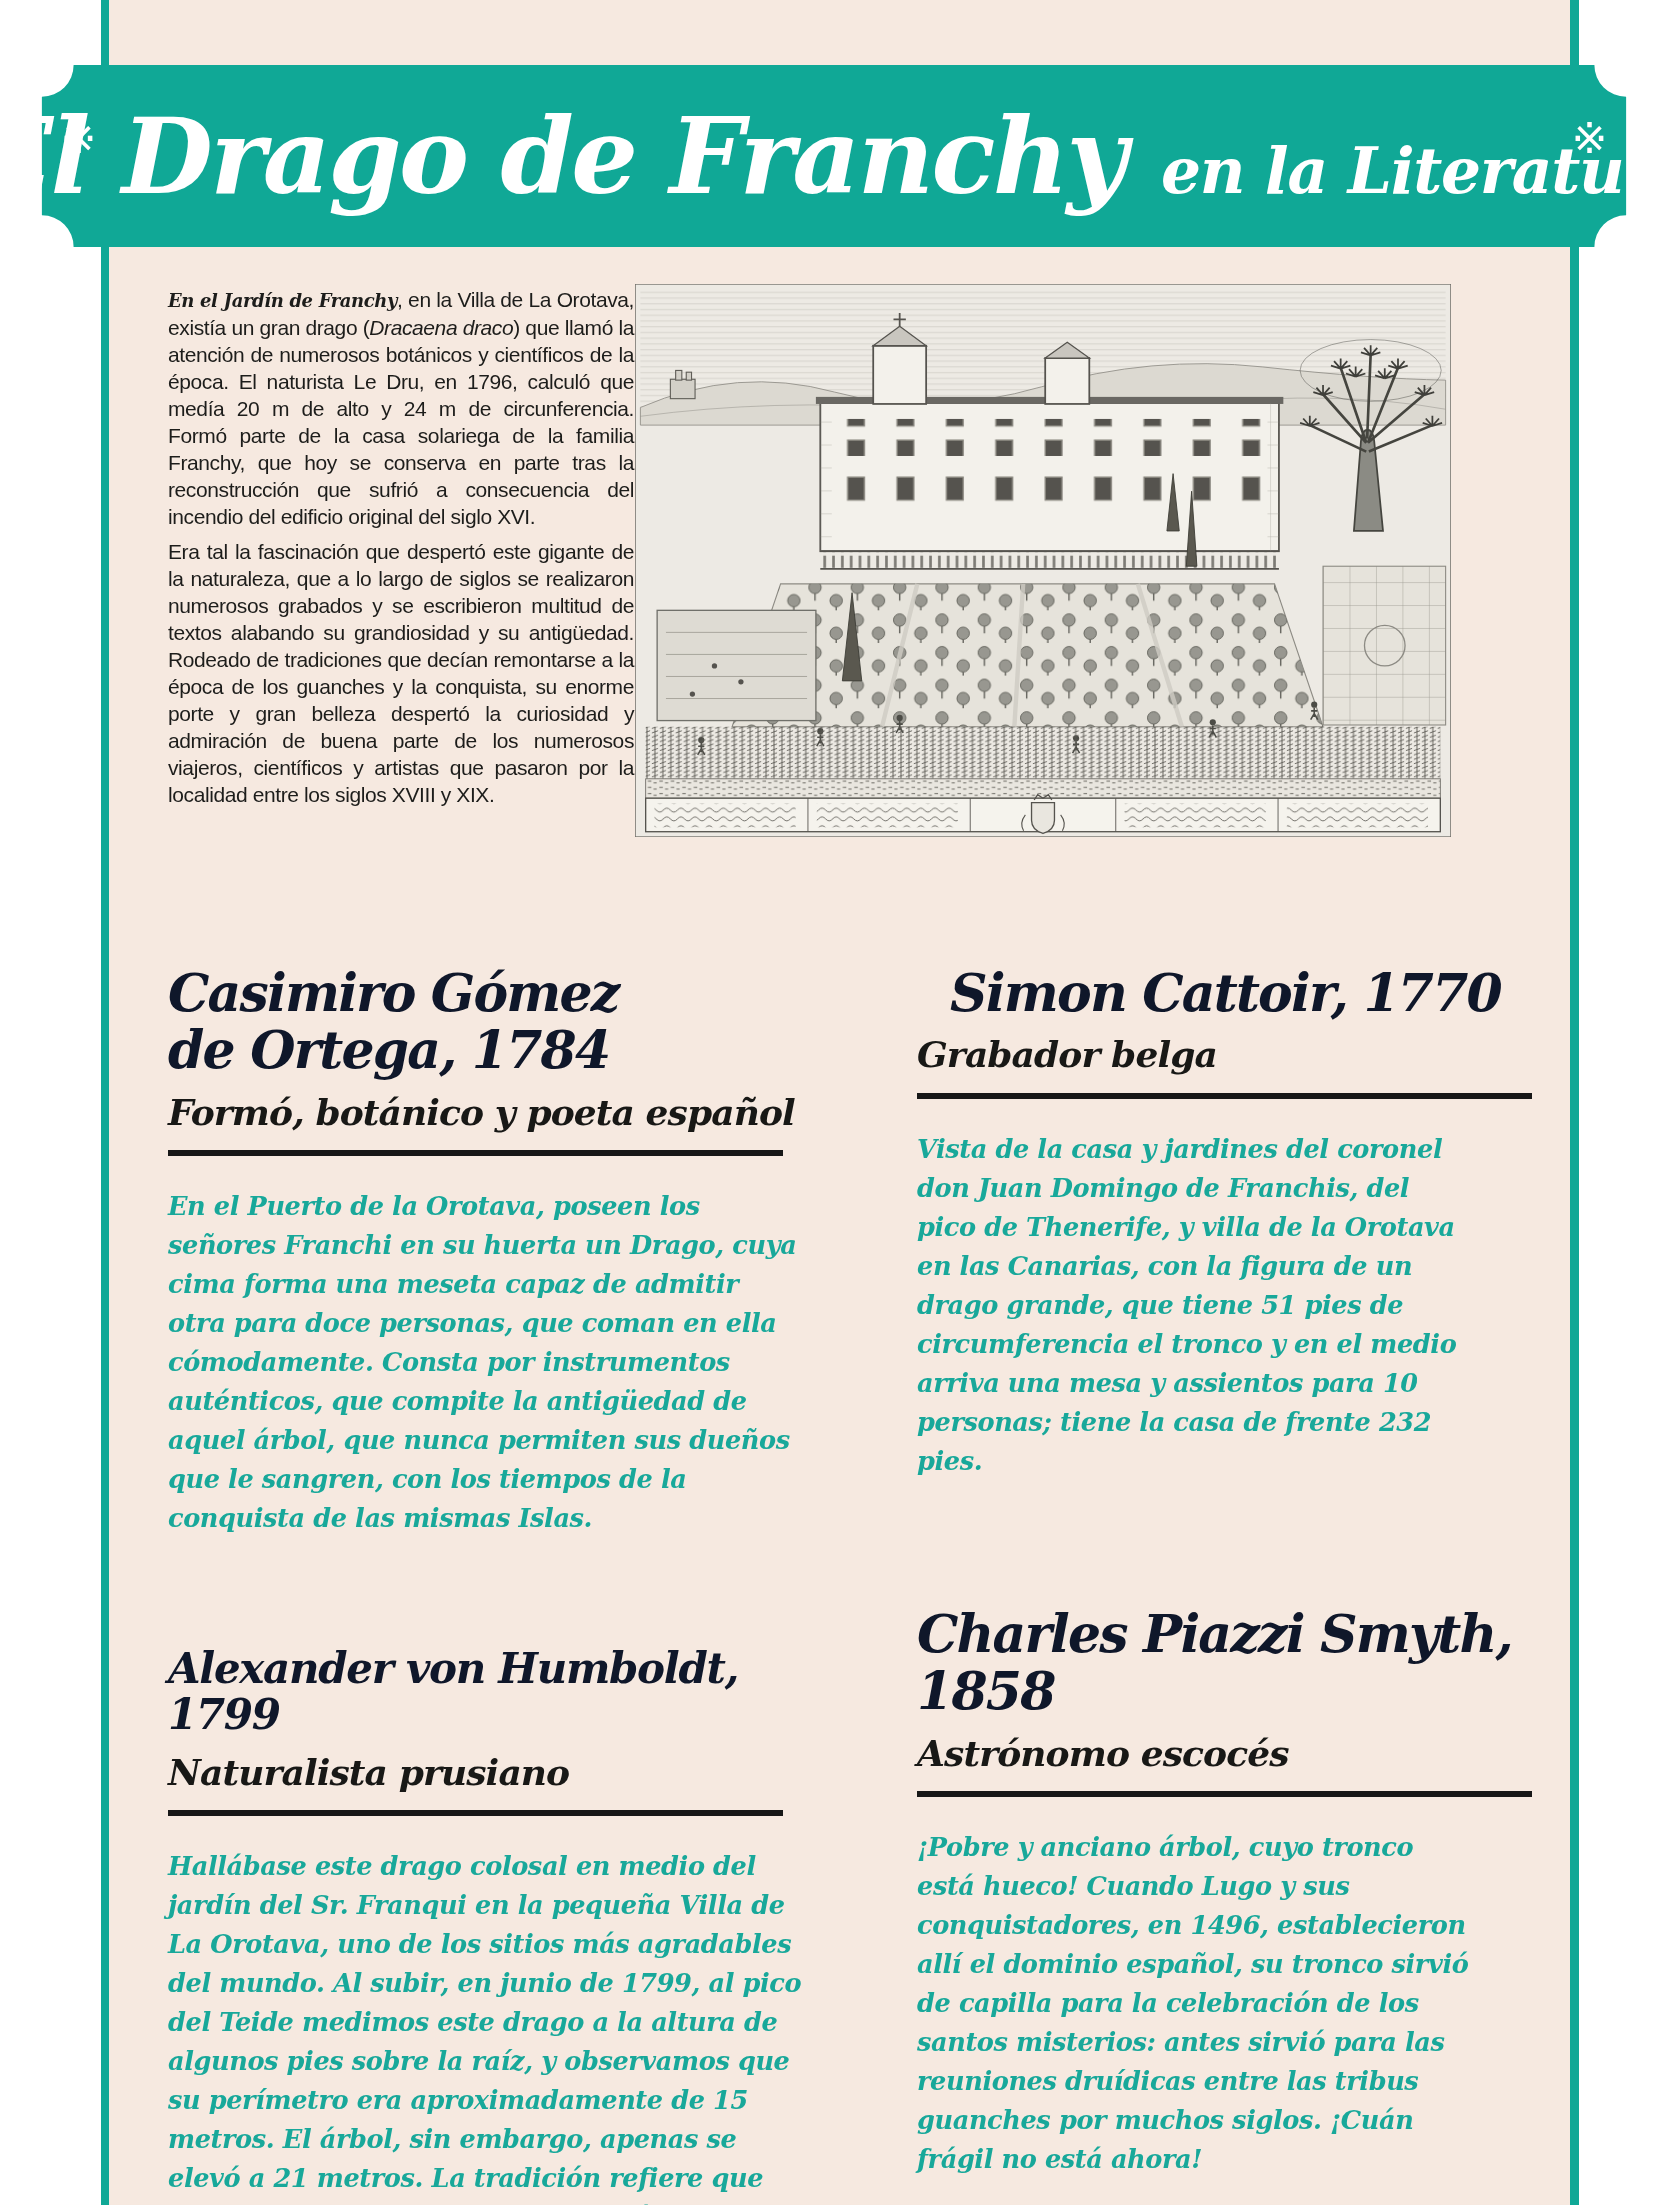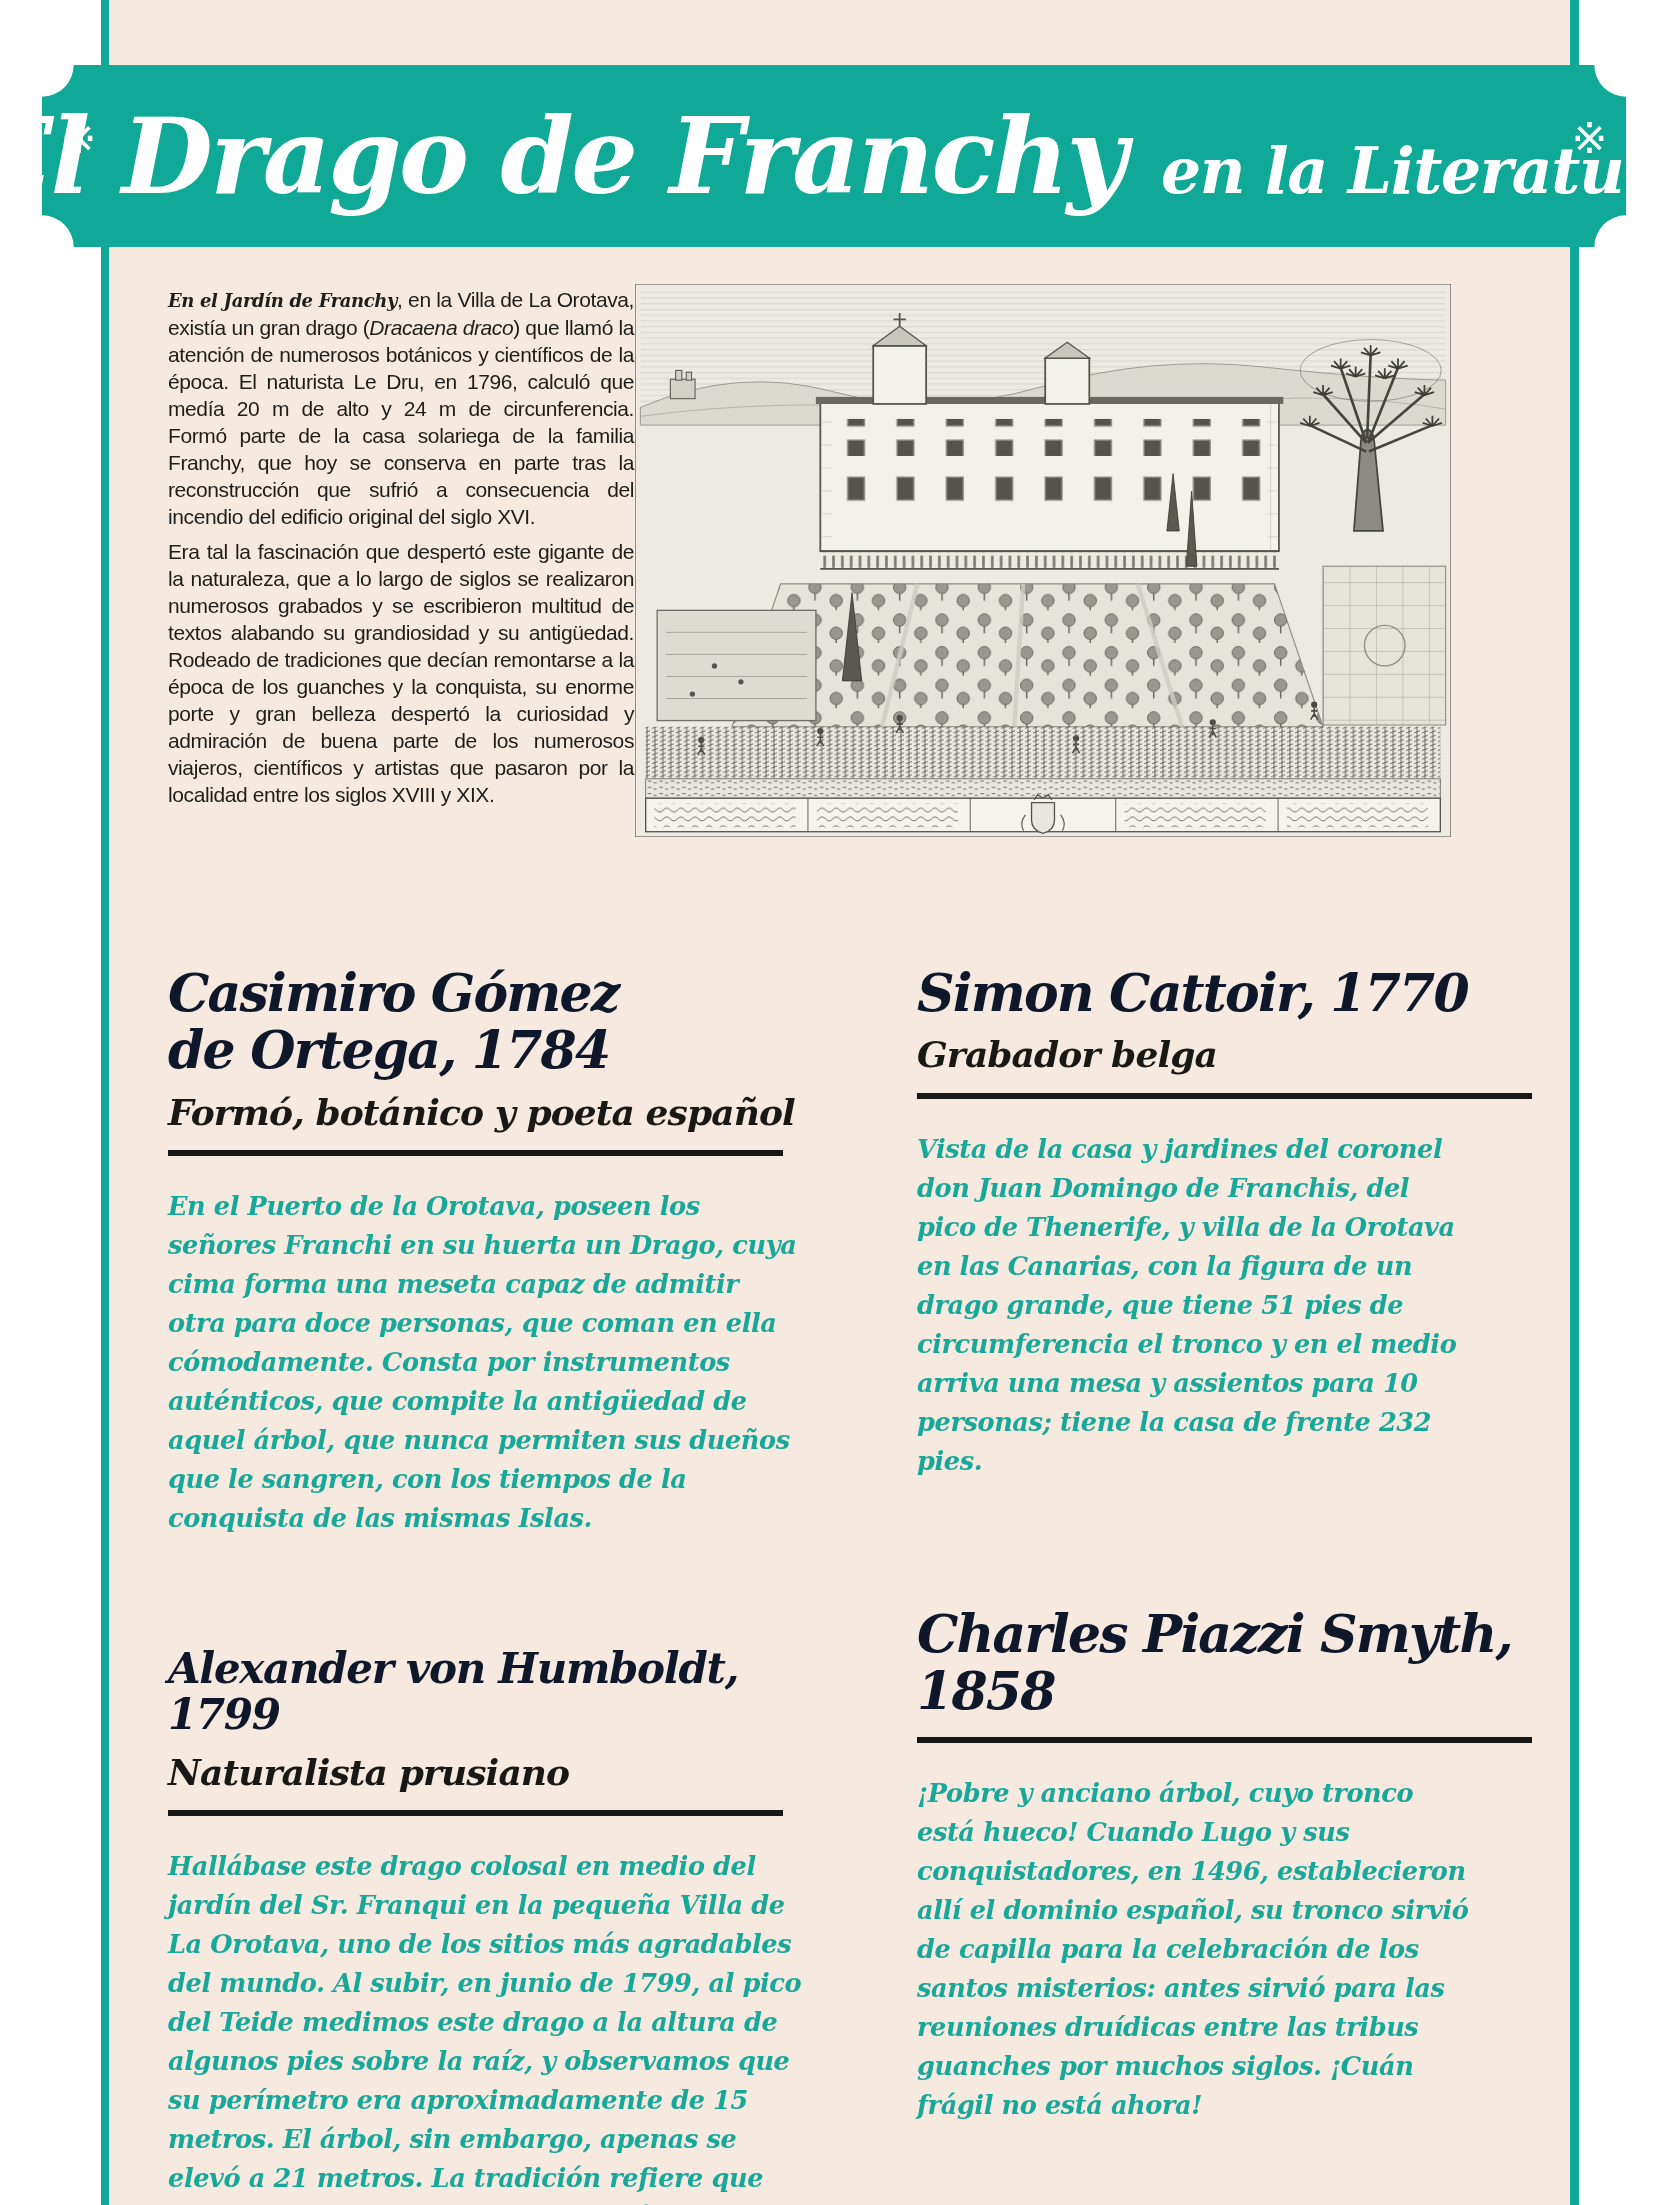--- a/index.html
+++ b/index.html
@@ -38,21 +38,21 @@
   .sec-heading{font-family:"DejaVu Serif", serif;font-style:italic;font-weight:bold;
     color:#0f172a;letter-spacing:-1.8px;line-height:1.1;}
   .sec-role{font-family:"DejaVu Serif", serif;font-style:italic;font-weight:bold;
     color:#181816;font-size:36px;letter-spacing:-0.9px;margin-top:12.3px;}
   .sec-rule{height:5.7px;background:#171717;margin-top:17.6px;width:615px;}
   .sec-quote{font-family:"DejaVu Serif", serif;font-style:italic;font-weight:600;
     color:#18a89a;font-size:25.6px;line-height:39px;letter-spacing:-0.4px;margin-top:31px;}
   #sec-0{left:168px;top:964px;width:635px;}
   #sec-0 .sec-heading{font-size:52px;width:507px;}
   #sec-1{left:917px;top:964px;width:635px;}
-  #sec-1 .sec-heading{font-size:52px;width:617px;}
+  #sec-1 .sec-heading{font-size:52px;width:617px;text-align:center;}
   #sec-1 .sec-quote{width:556px;}
   #sec-2{left:168px;top:1614px;width:635px;}
   #sec-2 .sec-heading{font-size:42px;width:662px;letter-spacing:-1.3px;margin-top:32px;}
   #sec-3{left:917px;top:1605px;width:635px;}
   #sec-3 .sec-heading{font-size:52px;width:617px;}
   #sec-3 .sec-quote{width:556px;}
 </style>
 </head>
 <body>
 
@@ -224,18 +224,19 @@
 
   <div class="section" id="sec-2">
     <div class="sec-heading">Alexander von Humboldt, 1799</div>
     <div class="sec-role">Naturalista prusiano</div>
     <div class="sec-rule"></div>
     <div class="sec-quote">Hallábase este drago colosal en medio del jardín del Sr. Franqui en la pequeña Villa de La Orotava, uno de los sitios más agradables del mundo. Al subir, en junio de 1799, al pico del Teide medimos este drago a la altura de algunos pies sobre la raíz, y observamos que su perímetro era aproximadamente de 15 metros. El árbol, sin embargo, apenas se elevó a 21 metros. La tradición refiere que este drago era objeto de veneración para los guanches. Cuéntese también que, en tiempo de la primera expedición de los Bethencourt en el año 1402, era ya el drago tan grueso y hueco como hoy.</div>
   </div>
 
   <div class="section" id="sec-3">
     <div class="sec-heading">Charles Piazzi Smyth, 1858</div>
+    <div class="sec-role">Astrónomo escocés</div>
     <div class="sec-rule"></div>
     <div class="sec-quote">¡Pobre y anciano árbol, cuyo tronco está hueco! Cuando Lugo y sus conquistadores, en 1496, establecieron allí el dominio español, su tronco sirvió de capilla para la celebración de los santos misterios: antes sirvió para las reuniones druídicas entre las tribus guanches por muchos siglos. ¡Cuán frágil no está ahora!</div>
   </div>
 
 </div>
 
 
 </body></html>

